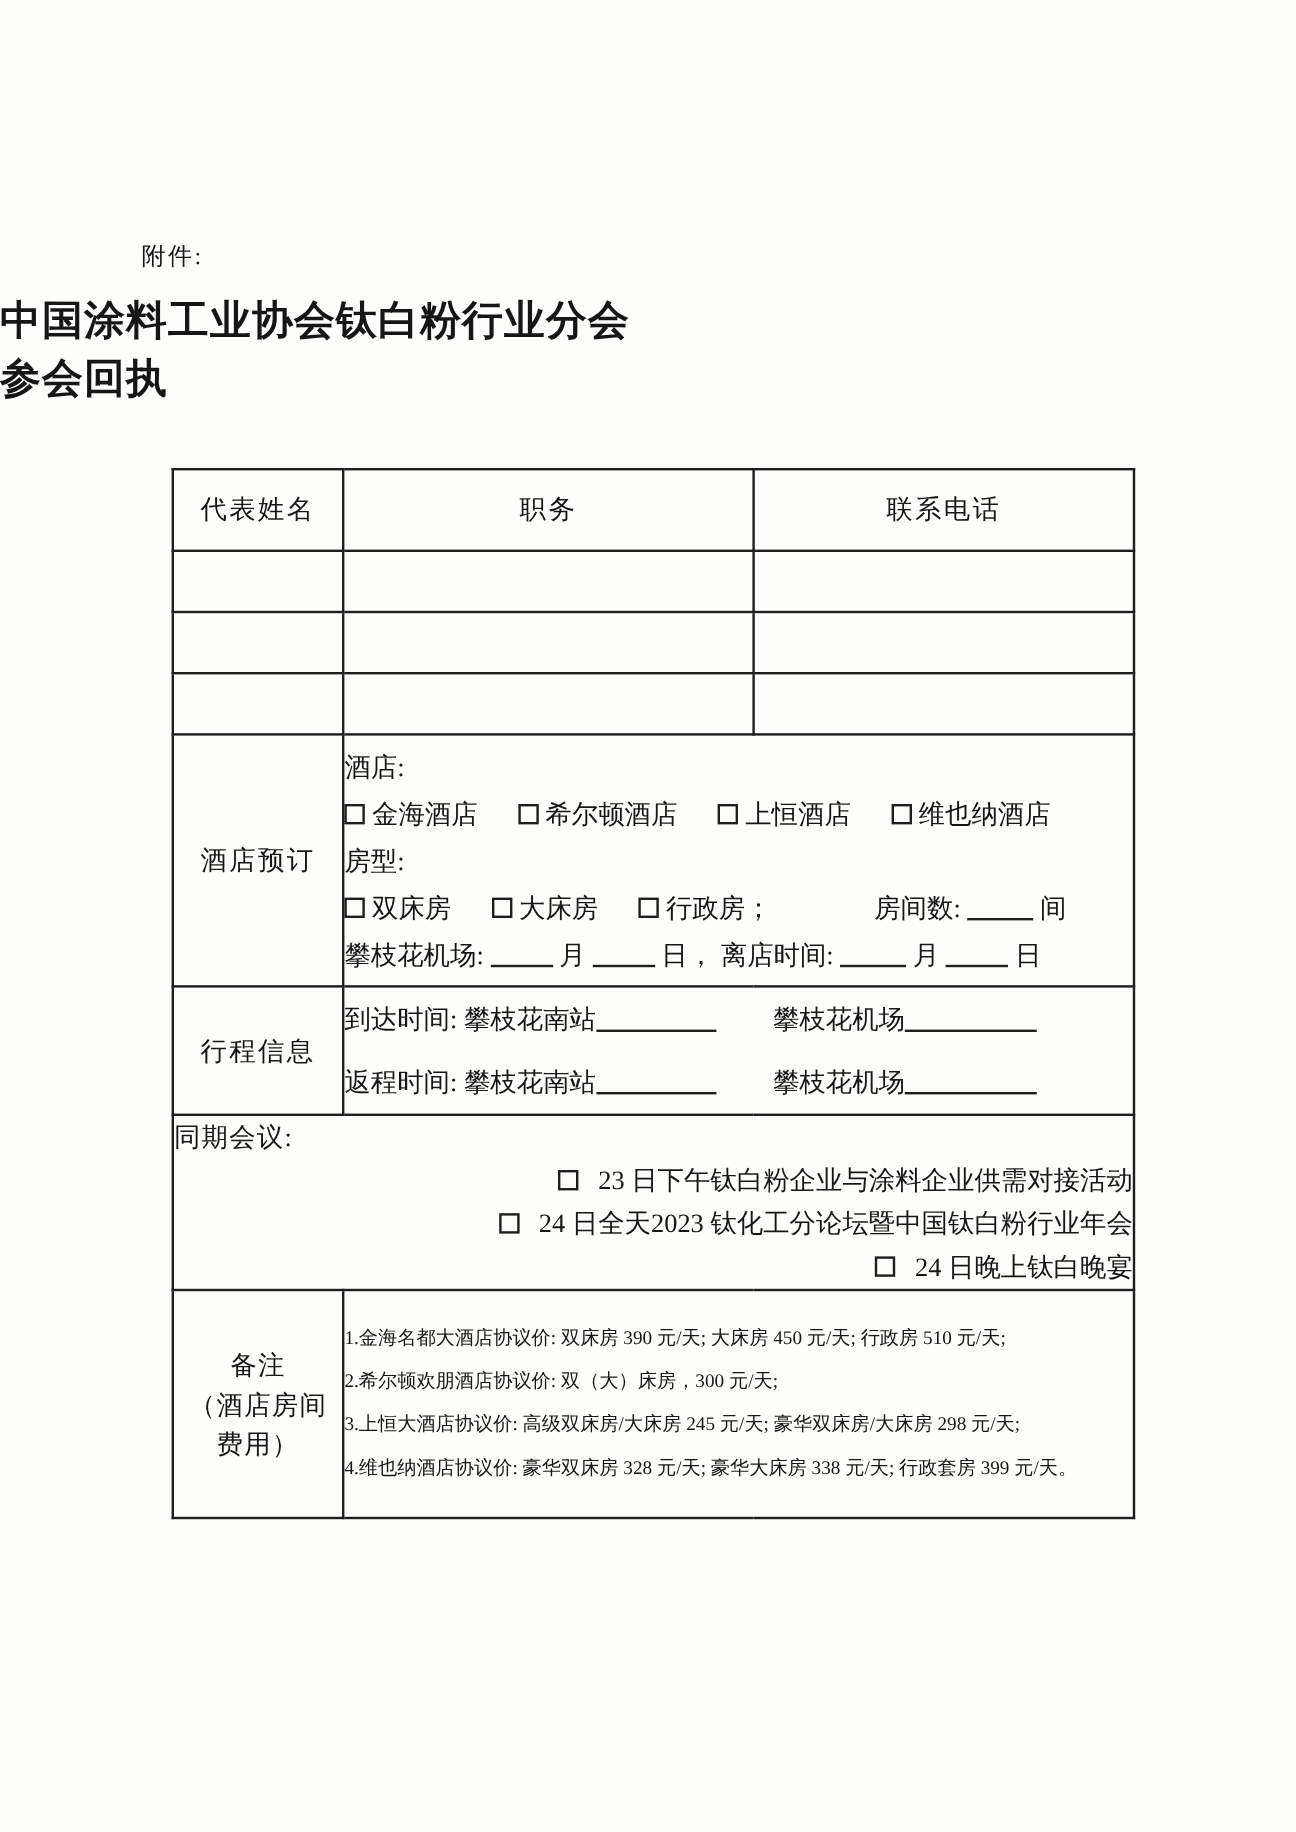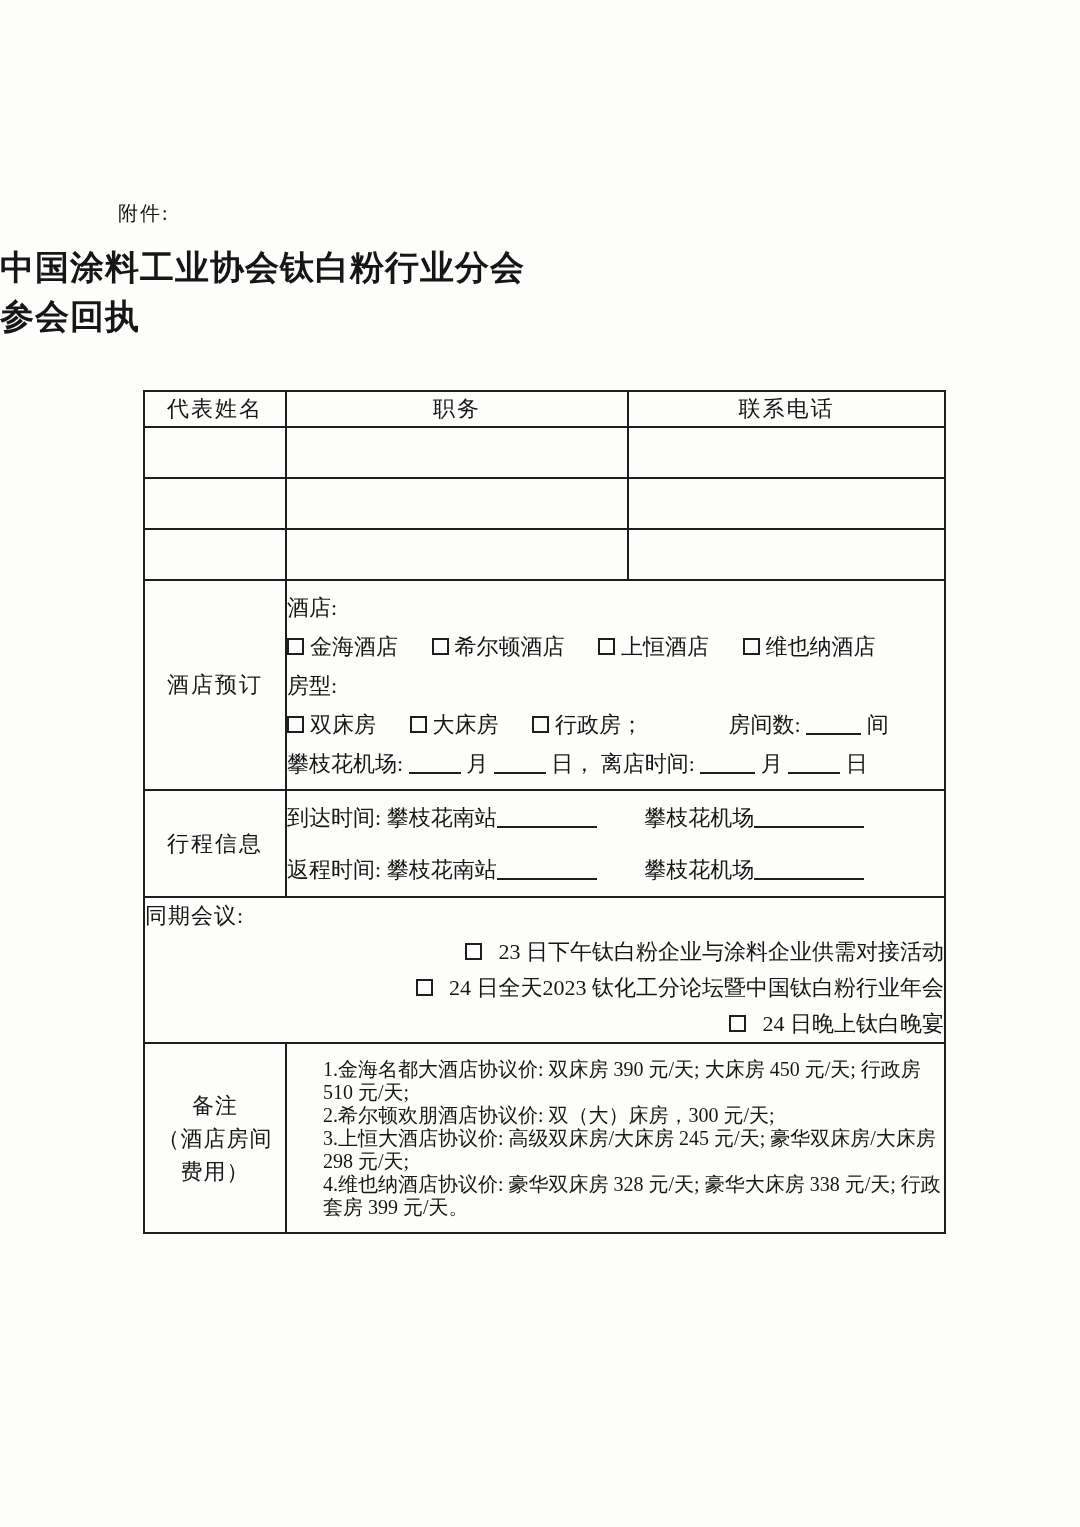--- a/index.html
+++ b/index.html
@@ -34,21 +34,21 @@
     border:2px solid #1e1e1e;
     font-size:22px;
     padding:0;
     vertical-align:middle;
   }
   .col1 { width:142px; }
   .col2 { width:342px; }
   .col3 { width:317px; }
   td.label-cell { text-align:center; letter-spacing:2px; }
   tr.r-head1 { height:51px; }
-  tr.r-head2 { height:36px; }
+  tr.r-head2 { height:68px; }
   tr.r-empty { height:51px; }
   tr.r-hotel { height:210px; }
   tr.r-itin  { height:107px; }
   tr.r-conc  { height:140px; }
   tr.r-remark{ height:190px; }
 
   td.content-cell { padding:8px 14px; vertical-align:middle; }
   .bk-line { line-height:39px; white-space:nowrap; }
   .cb {
     display:inline-block; width:17px; height:17px;
@@ -65,21 +65,21 @@
   .w100 { width:100px; } .w110 { width:110px; }
   .roomcount-group { margin-left:52px; }
   .itin-line { line-height:52px; white-space:nowrap; }
   .itin-airport { margin-left:42px; }
   .conc-cell { padding:6px 12px; vertical-align:top; }
   .conc-head { line-height:36px; letter-spacing:1px; }
   .conc-item { line-height:36px; white-space:nowrap;text-align:right; }
   .conc-time { display:inline-block; width:104px; }
   .remark-label div { line-height:33px; letter-spacing:1px; }
   .remark-content { padding:5px 12px 5px 13px; vertical-align:top; }
-  .remark-content p { margin:0; font-size:20px; line-height:23px;padding-left:36px; }
+  .remark-content p { margin:0; font-size:16px; line-height:36px; }
 </style>
 </head>
 <body>
 
 <div class="attachment">附件:</div>
 
 <div class="title-block">
   <div class="title-line">中国涂料工业协会钛白粉行业分会</div>
   <div class="title-line">参会回执</div>
 </div>

